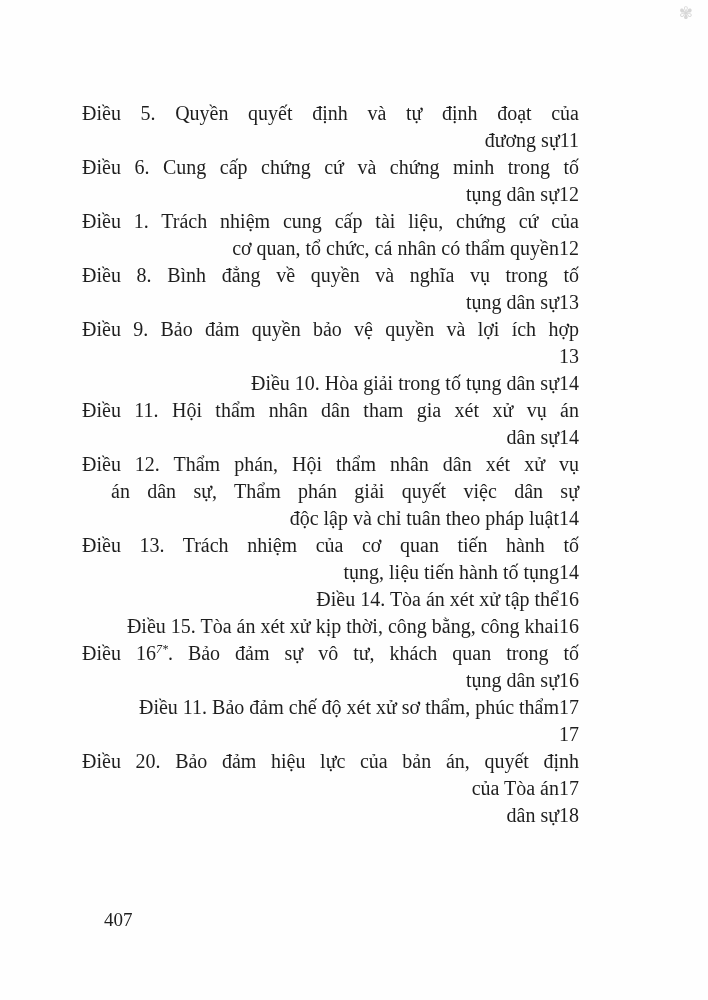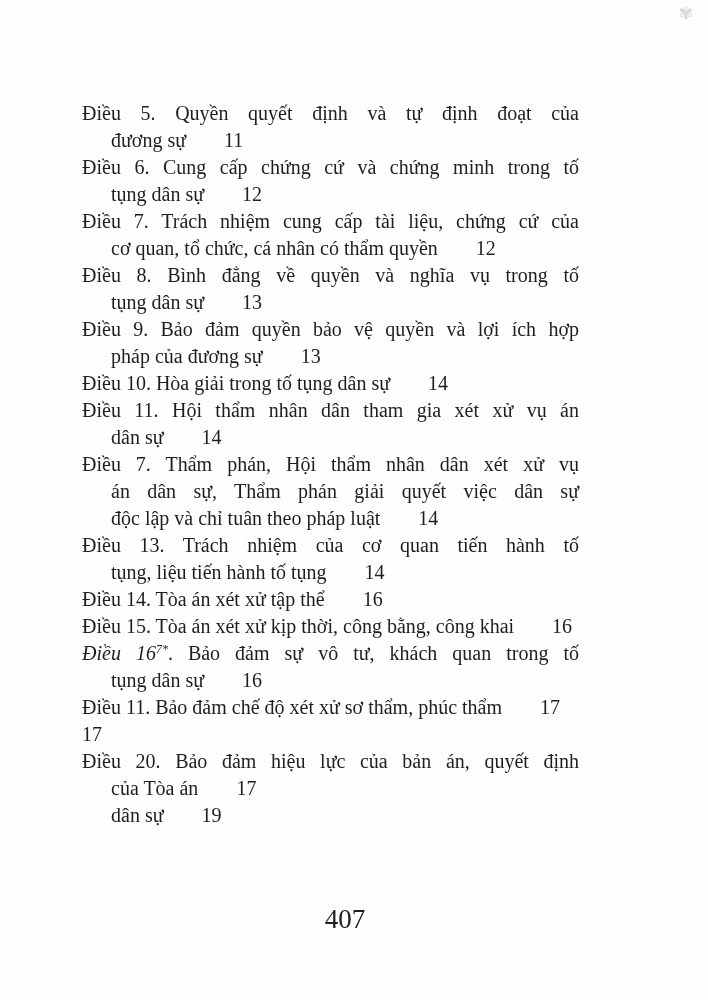--- a/index.html
+++ b/index.html
@@ -23,38 +23,37 @@
   }
   .ln {
     font-size: 20px;
     line-height: 27px;
   }
   
   .jl { text-align: justify; text-align-last: justify; }
   .ind { padding-left: 29px; }
   .last {
     display: flex;
-    justify-content: flex-start;
+    justify-content: flex-end;
     align-items: baseline;
     white-space: nowrap;
-    gap: 38px;
   }
   .pnum { }
-  .it { font-style: italic; }
+  .it { }
   .sup {
     font-size: 12px;
     line-height: 0;
     vertical-align: 7px;
     font-style: italic;
   }
   .footer {
     position: absolute;
-    left: 92px; top: 906px; width: 506px;
-    text-align: center;
-    font-size: 27px; line-height: 27px;
+    left: 104px; top: 906px; width: 506px;
+    text-align: left;
+    font-size: 19px; line-height: 27px;
   }
 </style>
 </head>
 <body>
 
 <div class="corner-ornament">✾</div>
 
 <div class="toc">
 
   <div class="entry">
@@ -67,60 +66,59 @@
 
   <div class="entry">
     <div class="ln jl">Điều 6. Cung cấp chứng cứ và chứng minh trong tố</div>
     <div class="ln last">
       <span class="ind">tụng dân sự</span>
       <span class="pnum">12</span>
     </div>
   </div>
 
   <div class="entry">
-    <div class="ln jl">Điều 7. Trách nhiệm cung cấp tài liệu, chứng cứ của</div>
+    <div class="ln jl">Điều 1. Trách nhiệm cung cấp tài liệu, chứng cứ của</div>
     <div class="ln last">
       <span class="ind">cơ quan, tổ chức, cá nhân có thẩm quyền</span>
       <span class="pnum">12</span>
     </div>
   </div>
 
   <div class="entry">
     <div class="ln jl">Điều 8. Bình đẳng về quyền và nghĩa vụ trong tố</div>
     <div class="ln last">
       <span class="ind">tụng dân sự</span>
       <span class="pnum">13</span>
     </div>
   </div>
 
   <div class="entry">
     <div class="ln jl">Điều 9. Bảo đảm quyền bảo vệ quyền và lợi ích hợp</div>
     <div class="ln last">
-      <span class="ind">pháp của đương sự</span>
       <span class="pnum">13</span>
     </div>
   </div>
 
   <div class="entry">
     <div class="ln last">
       <span>Điều 10. Hòa giải trong tố tụng dân sự</span>
       <span class="pnum">14</span>
     </div>
   </div>
 
   <div class="entry">
     <div class="ln jl">Điều 11. Hội thẩm nhân dân tham gia xét xử vụ án</div>
     <div class="ln last">
       <span class="ind">dân sự</span>
       <span class="pnum">14</span>
     </div>
   </div>
 
   <div class="entry">
-    <div class="ln jl">Điều 7. Thẩm phán, Hội thẩm nhân dân xét xử vụ</div>
+    <div class="ln jl">Điều 12. Thẩm phán, Hội thẩm nhân dân xét xử vụ</div>
     <div class="ln jl ind">án dân sự, Thẩm phán giải quyết việc dân sự</div>
     <div class="ln last">
       <span class="ind">độc lập và chỉ tuân theo pháp luật</span>
       <span class="pnum">14</span>
     </div>
   </div>
 
   <div class="entry">
     <div class="ln jl">Điều 13. Trách nhiệm của cơ quan tiến hành tố</div>
     <div class="ln last">
@@ -170,19 +168,19 @@
     <div class="ln jl">Điều 20. Bảo đảm hiệu lực của bản án, quyết định</div>
     <div class="ln last">
       <span class="ind">của Tòa án</span>
       <span class="pnum">17</span>
     </div>
   </div>
 
   <div class="entry">
     <div class="ln last">
       <span class="ind">dân sự</span>
-      <span class="pnum">19</span>
+      <span class="pnum">18</span>
     </div>
   </div>
 
 </div>
 
 <div class="footer">407</div>
 
 </body></html>

